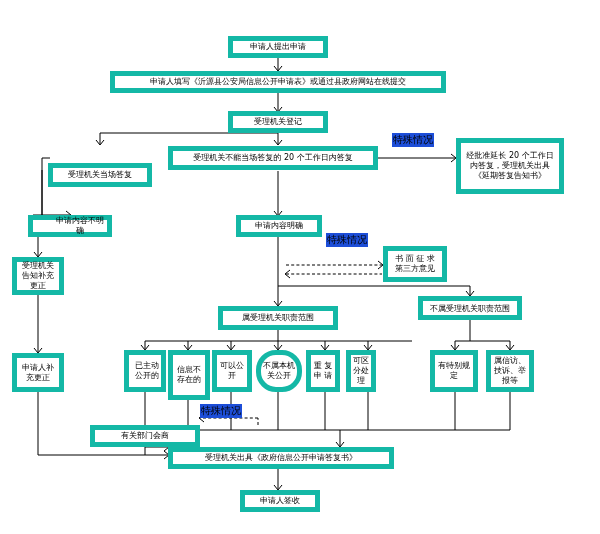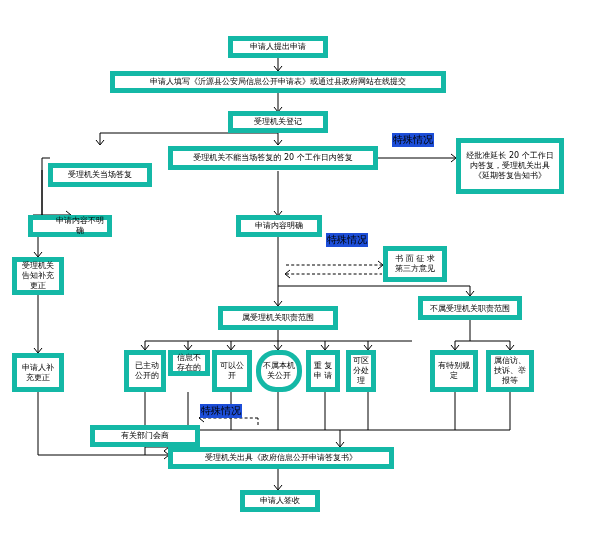--- a/index.html
+++ b/index.html
@@ -207,21 +207,21 @@
   </div>
 
   <div class="node" style="left:418px; top:296px; width:104px; height:24px;align-items:flex-end;">
     <span>不属受理机关职责范围</span>
   </div>
 
   <div class="node" style="left:124px; top:350px; width:42px; height:42px;text-align:right;">
     <span>已主动公开的</span>
   </div>
 
-  <div class="node" style="left:168px; top:350px; width:42px; height:26px;">
+  <div class="node" style="left:168px; top:350px; width:42px; height:50px;">
     <span>信息不存在的</span>
   </div>
 
   <div class="node" style="left:212px; top:350px; width:40px; height:42px;">
     <span>可以公开</span>
   </div>
 
   <div class="node" style="left:256px; top:350px; width:46px; height:42px;border-radius:20px;">
     <span>不属本机关公开</span>
   </div>

